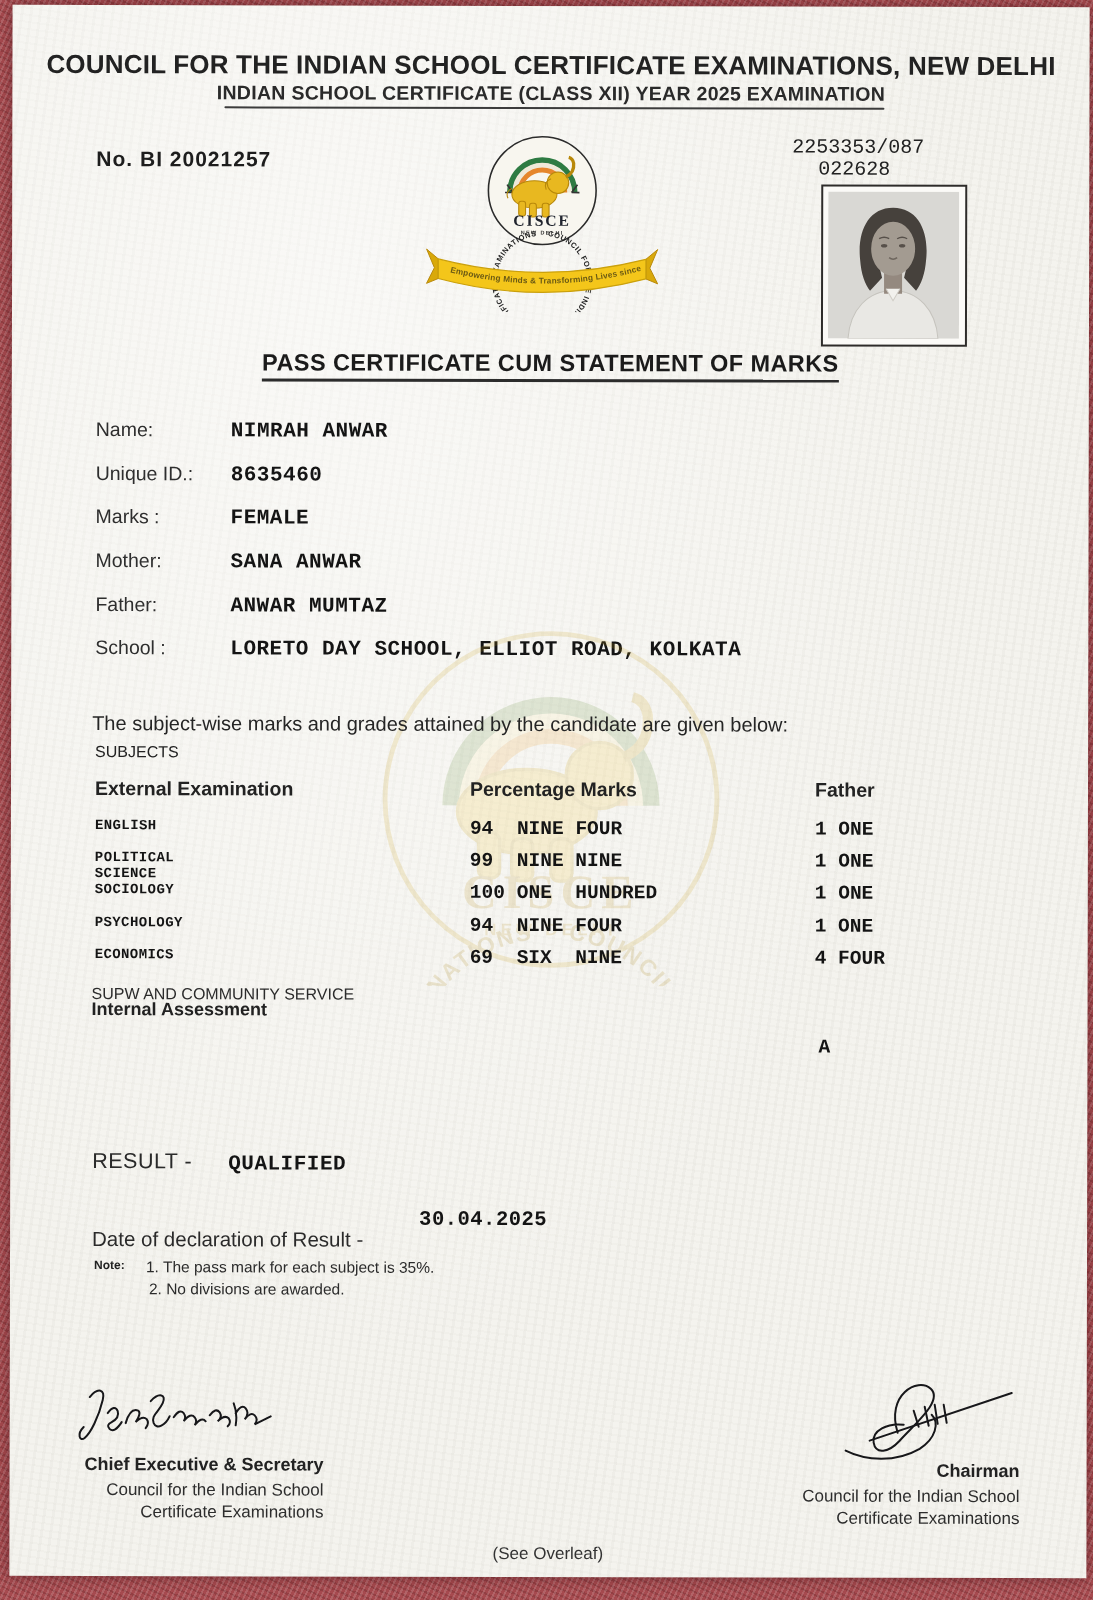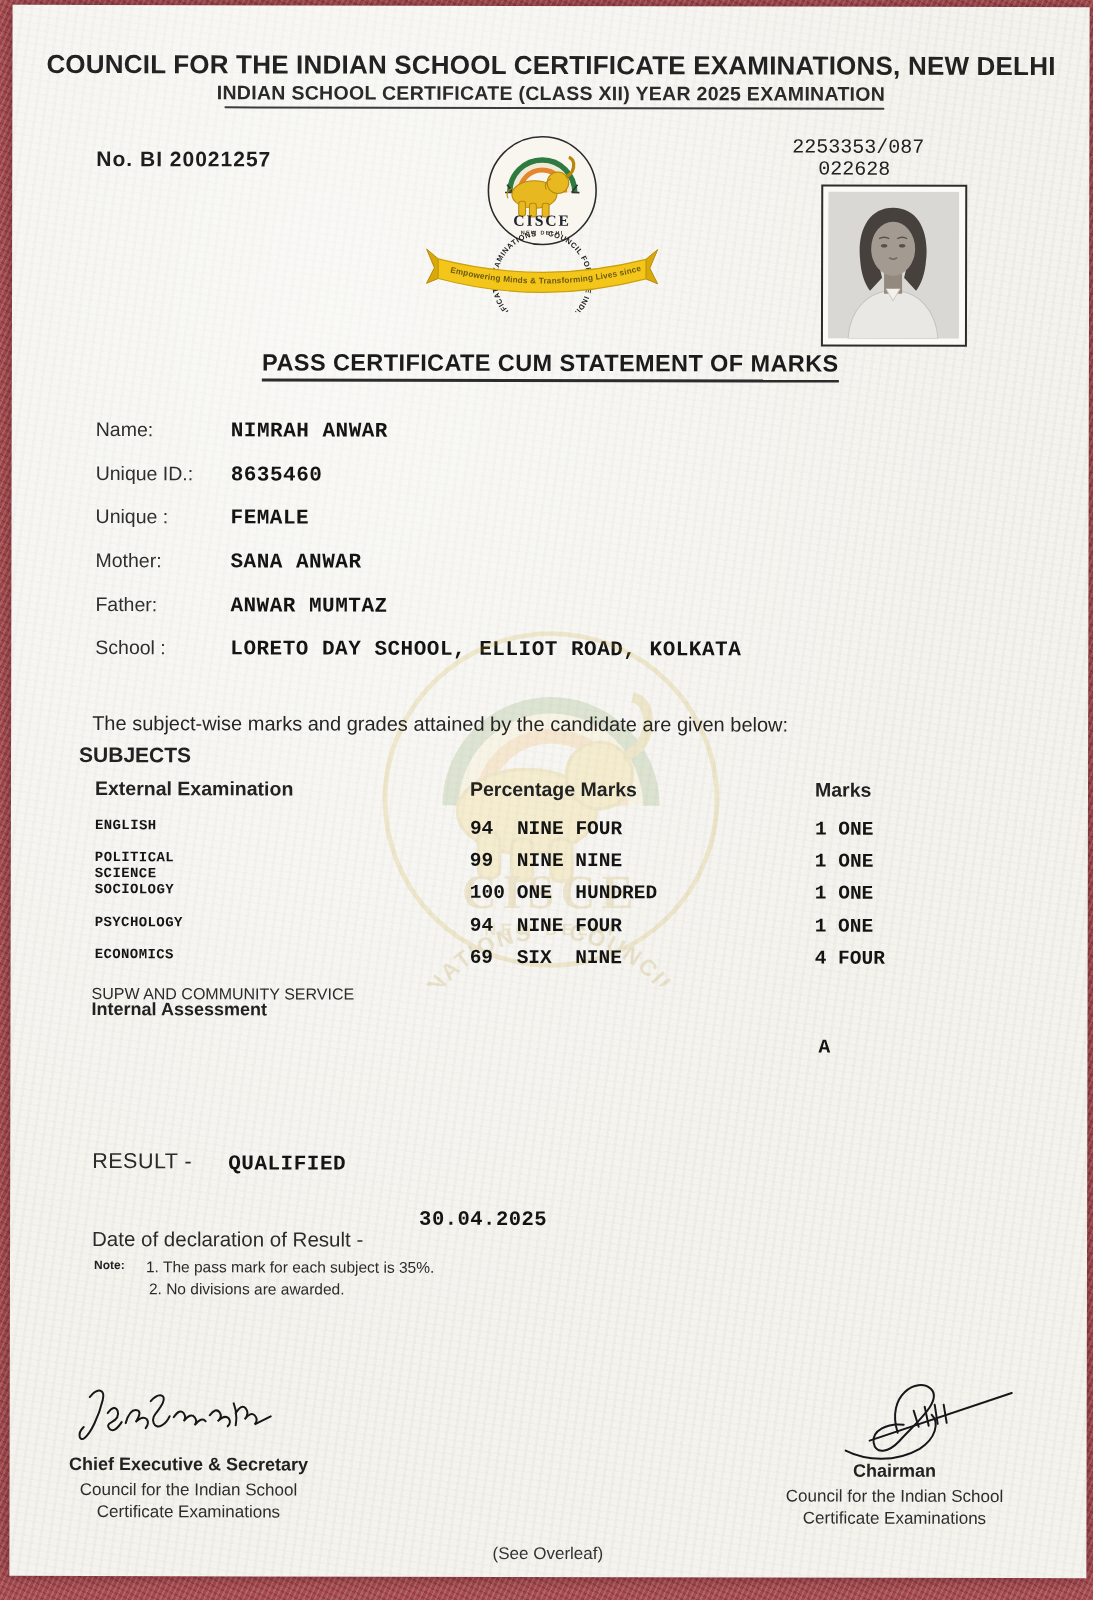--- a/index.html
+++ b/index.html
@@ -31,39 +31,39 @@
   .serial{left:780px;top:130px;font-family:"Liberation Mono","DejaVu Sans Mono",monospace;font-weight:normal;font-size:20px;line-height:22px;color:#222;}
   .serial .l2{margin-left:26px;}
   .doc-title{top:344px;font-size:23.5px;font-weight:bold;letter-spacing:.4px;color:#1b1b1b;}
   .doc-title span{display:inline-block;border-bottom:3px solid #2c2c2c;padding-bottom:2px;}
   .lbl{font-size:19.5px;color:#2e2e2e;}
   .mono{font-family:"Liberation Mono","DejaVu Sans Mono",monospace;font-weight:bold;color:#141414;}
   .val{font-size:21px;letter-spacing:.5px;}
   .field-lbl{left:84px;}
   .field-val{left:219px;}
   .intro{left:81px;top:707px;font-size:20px;color:#252525;}
-  .subj-head{left:68px;top:738px;font-size:21px;font-weight:bold;color:#222;}
+  .subj-head{left:84px;top:738px;font-size:16px;font-weight:normal;color:#222;}
   .col-hd{top:772px;font-size:19.5px;font-weight:bold;color:#222;}
   .subj-row .s-name{position:absolute;left:84px;font-size:14px;letter-spacing:.4px;}
   .subj-row .s-num{position:absolute;left:459px;font-size:19.5px;}
   .subj-row .s-words{position:absolute;left:506px;font-size:19.5px;white-space:pre;}
   .subj-row .s-grade{position:absolute;left:804px;font-size:19.5px;white-space:pre;}
   .internal-hd{left:81px;top:994px;font-size:18px;font-weight:bold;color:#222;}
   .internal-subj{left:81px;top:980px;font-size:16px;color:#2b2b2b;}
   .internal-grade{left:808px;top:1030px;font-size:19.5px;}
   .result-lbl{left:82px;top:1144px;font-size:21.5px;color:#2a2a2a;letter-spacing:.5px;}
   .result-val{left:218px;top:1147px;font-size:21px;letter-spacing:.5px;}
   .date-lbl{left:82px;top:1200px;font-size:20.5px;color:#2a2a2a;margin-top:22px;}
   .date-val{left:409px;top:1202px;font-size:20.5px;letter-spacing:.5px;}
   .note-lbl{left:84px;top:1253px;font-size:12px;font-weight:bold;color:#222;}
   .note-1{left:136px;top:1253px;font-size:15.5px;color:#2b2b2b;}
   .note-2{left:139px;top:1275px;font-size:15.5px;color:#2b2b2b;}
   .sig-left-svg{left:64px;top:1376px;}
   .sig-right-svg{left:824px;top:1366px;}
-  .sigblock{text-align:center;}
+  .sigblock{text-align:right;}
   .sig-title{font-size:18px;font-weight:bold;color:#222;}
   .sig-org{font-size:17px;color:#2d2d2d;line-height:22px;}
   .sigl-title{left:44px;top:1449px;width:270px;}
   .sigl-org{left:44px;top:1474px;width:270px;}
   .sigr-title{left:760px;top:1454px;width:250px;}
   .sigr-org{left:760px;top:1479px;width:250px;}
   .overleaf{top:1538px;font-size:17px;color:#333;}
   .photo{left:809px;top:178px;width:146px;height:162px;border:2.5px solid #2e2c2a;background:#fbfaf7;padding:5px;box-sizing:border-box;}
   .logo-wrap{left:405px;top:118px;width:250px;height:188px;}
   .watermark{left:178px;top:588px;width:724px;height:392px;opacity:.17;overflow:hidden;filter:sepia(.25) saturate(1.5);}
@@ -139,21 +139,21 @@
     </div>
 
     <div class="abs ctr doc-title">
       <span>PASS CERTIFICATE CUM STATEMENT OF MARKS</span>
     </div>
 
     <div class="abs lbl field-lbl" style="top:413px">Name:</div>
     <div class="abs mono val field-val" style="top:414px">NIMRAH ANWAR</div>
     <div class="abs lbl field-lbl" style="top:457px">Unique ID.:</div>
     <div class="abs mono val field-val" style="top:458px">8635460</div>
-    <div class="abs lbl field-lbl" style="top:500px">Unique :</div>
+    <div class="abs lbl field-lbl" style="top:500px">Marks :</div>
     <div class="abs mono val field-val" style="top:501px">FEMALE</div>
     <div class="abs lbl field-lbl" style="top:544px">Mother:</div>
     <div class="abs mono val field-val" style="top:545px">SANA ANWAR</div>
     <div class="abs lbl field-lbl" style="top:588px">Father:</div>
     <div class="abs mono val field-val" style="top:589px">ANWAR MUMTAZ</div>
     <div class="abs lbl field-lbl" style="top:631px">School :</div>
     <div class="abs mono val field-val" style="top:632px">LORETO DAY SCHOOL, ELLIOT ROAD, KOLKATA</div>
 
     <div class="abs watermark">
       <svg width="724" height="580" viewBox="0 0 240 192">
@@ -176,21 +176,21 @@
         <text x="120" y="104" text-anchor="middle" class="serif" font-size="16" font-weight="bold" letter-spacing="2" fill="#a88a30">CISCE</text>
         <text x="120" y="113" text-anchor="middle" font-size="5.6" font-weight="bold" letter-spacing="1.4" fill="#a88a30">NEW DELHI</text>
       </svg>
     </div>
 
     <div class="abs intro">The subject-wise marks and grades attained by the candidate are given below:</div>
     <div class="abs subj-head">SUBJECTS</div>
 
     <div class="abs col-hd" style="left:84px">External Examination</div>
     <div class="abs col-hd" style="left:459px">Percentage Marks</div>
-    <div class="abs col-hd" style="left:804px">Marks</div>
+    <div class="abs col-hd" style="left:804px">Father</div>
 
     <div class="abs subj-row mono" style="top:812px">
       <span class="s-name">ENGLISH</span>
       <span class="s-num">94</span>
       <span class="s-words">NINE FOUR</span>
       <span class="s-grade">1 ONE</span>
     </div>
     <div class="abs subj-row mono" style="top:844px">
       <span class="s-name">POLITICAL SCIENCE</span>
       <span class="s-num">99</span>

